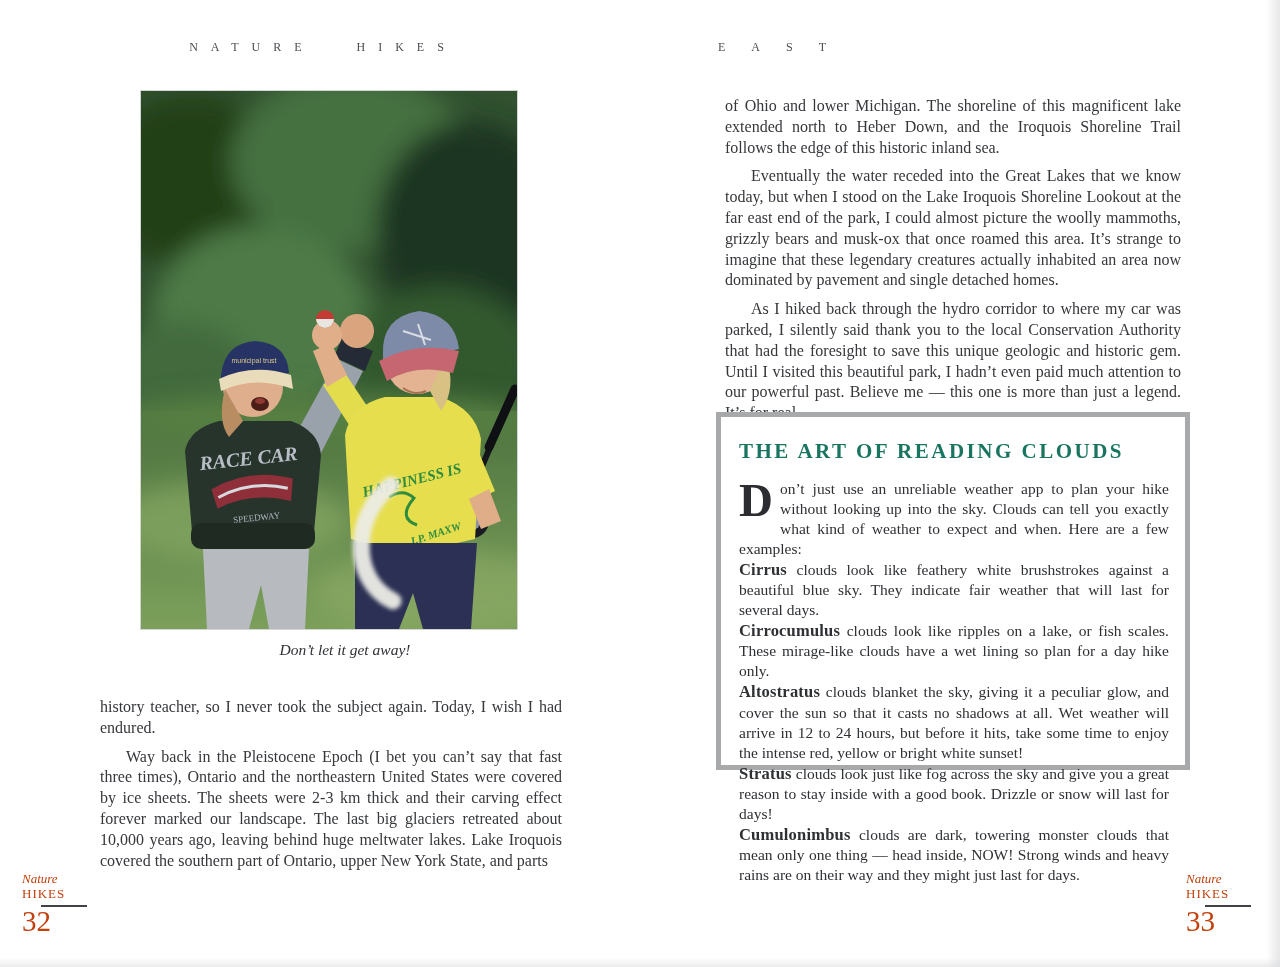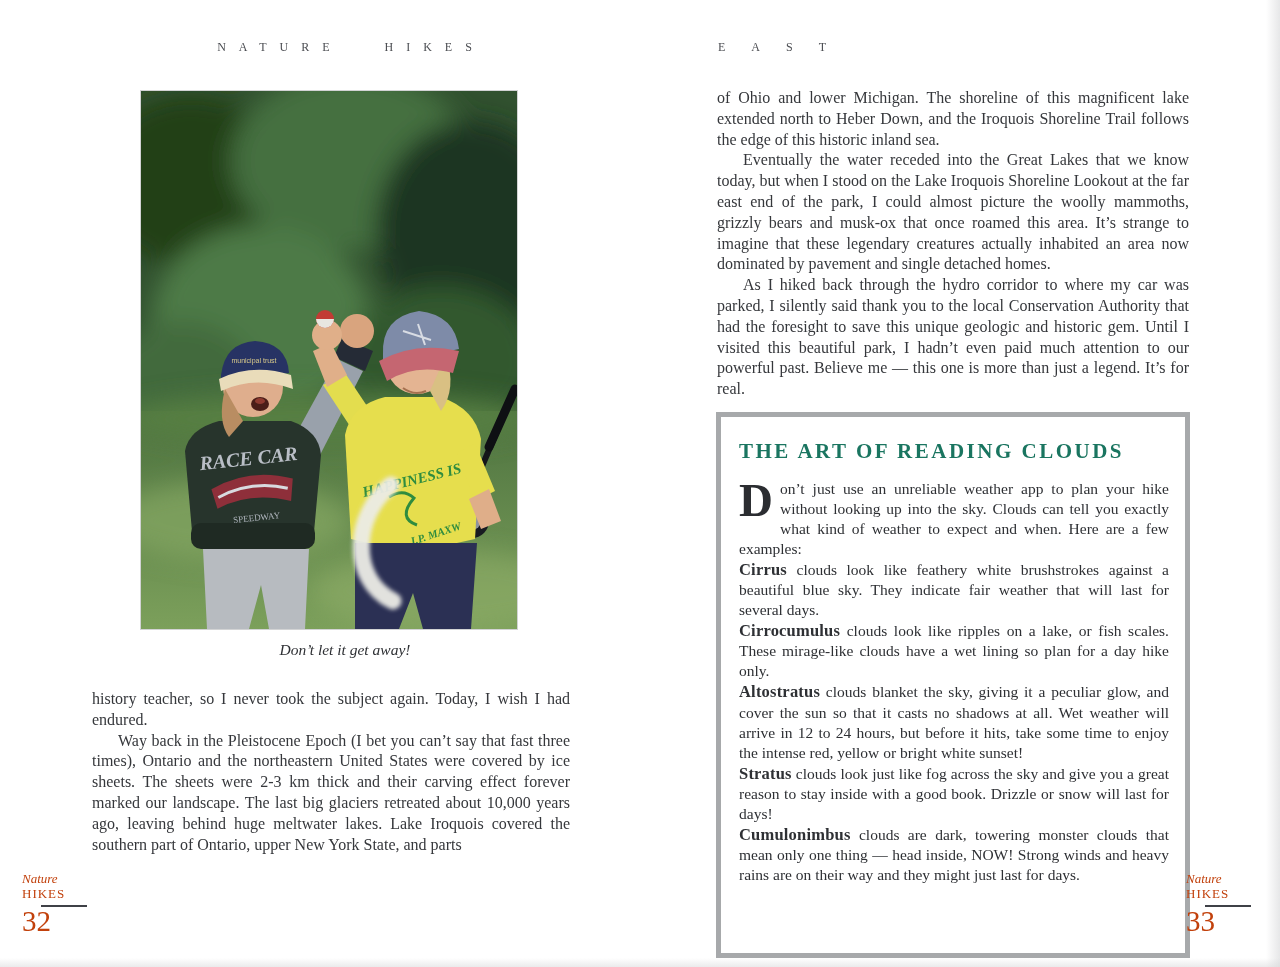--- a/index.html
+++ b/index.html
@@ -1,38 +1,38 @@
 <!DOCTYPE html>
 <html><head>
 <meta charset="utf-8">
 <style>
   html,body{margin:0;padding:0;background:#ffffff;}
   .spread{position:relative;width:1280px;height:967px;background:#ffffff;
           font-family:"Liberation Serif","DejaVu Serif",serif;color:#35373b;overflow:hidden;}
 
   
   .running-head{position:absolute;top:40px;font-size:12px;color:#4b4d52;font-weight:400;}
-  .rh-left{left:156px;width:390px;text-align:center;letter-spacing:13px;word-spacing:26px;}
+  .rh-left{left:128px;width:390px;text-align:center;letter-spacing:13px;word-spacing:26px;}
   .rh-right{left:718px;width:494px;text-align:left;letter-spacing:26px;}
 
   
   .photo{position:absolute;left:140px;top:90px;width:376px;height:538px;margin:0;
          border:1px solid #d2d3d4;box-sizing:content-box;overflow:hidden;background:#31512f;}
   .caption{position:absolute;left:156px;top:641px;width:378px;text-align:center;
            font-style:italic;font-size:15.5px;color:#2f3135;}
 
   
   .bodytext{position:absolute;font-size:16px;line-height:1.3;text-align:justify;}
   .left-body{left:92px;top:689px;width:478px;}
   .right-body{left:717px;top:88px;width:472px;}
-  .bodytext p{margin:0;}
+  .bodytext p{margin:8px;}
   .bodytext p.indent{text-indent:26px;}
 
   
-  .cloud-box{position:absolute;left:716px;top:412px;width:474px;height:546px;box-sizing:border-box;
+  .cloud-box{position:absolute;left:716px;top:412px;width:474px;height:358px;box-sizing:border-box;
              border:5px solid #a7a9ab;background:#ffffff;padding:12px 16px 4px 18px;}
   .box-title{margin:10px 0 15px 0;font-size:21px;letter-spacing:2.5px;color:#1a7560;font-weight:bold;}
   .box-body{font-size:15.5px;line-height:1.29;text-align:justify;color:#2e3034;}
   .box-body p{margin:0;}
   .entry{margin-top:7px;}
   .entry strong{font-size:16.5px;letter-spacing:.2px;}
   .dropcap{float:left;font-size:47px;line-height:37px;font-weight:bold;padding:3px 7px 0 0;color:#2b2d31;}
 
   
   .folio{position:absolute;top:871px;width:84px;text-align:left;color:#c2410c;}

